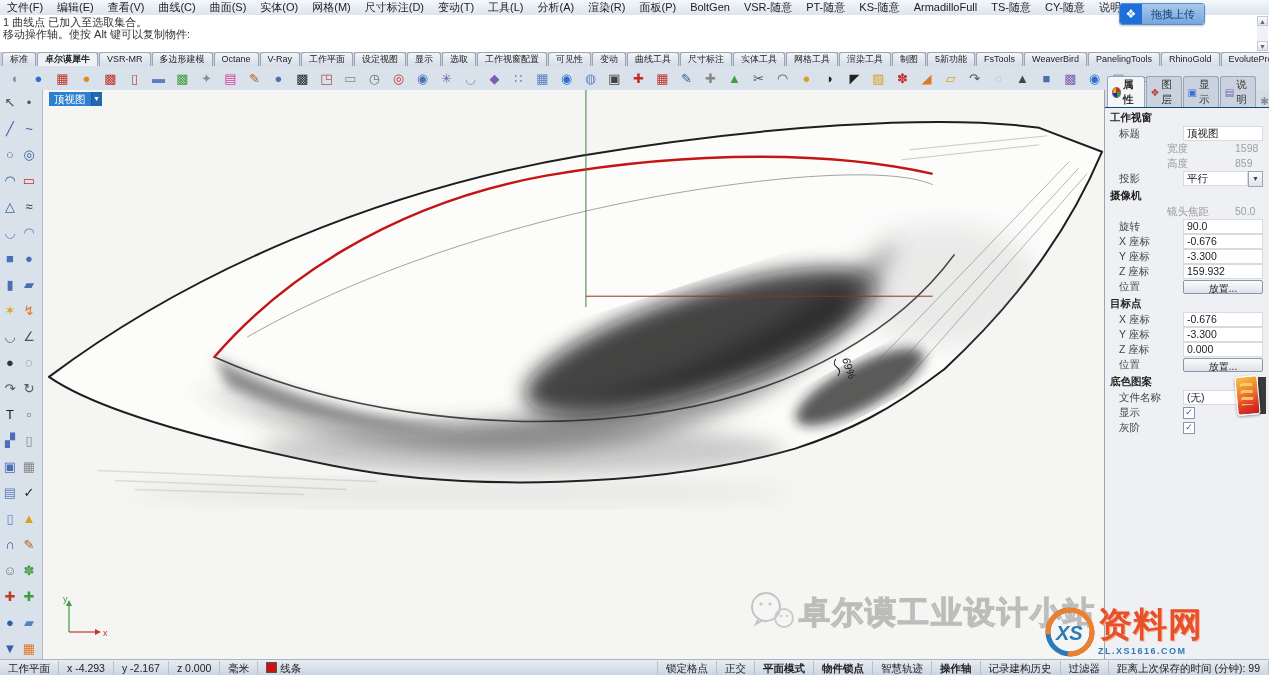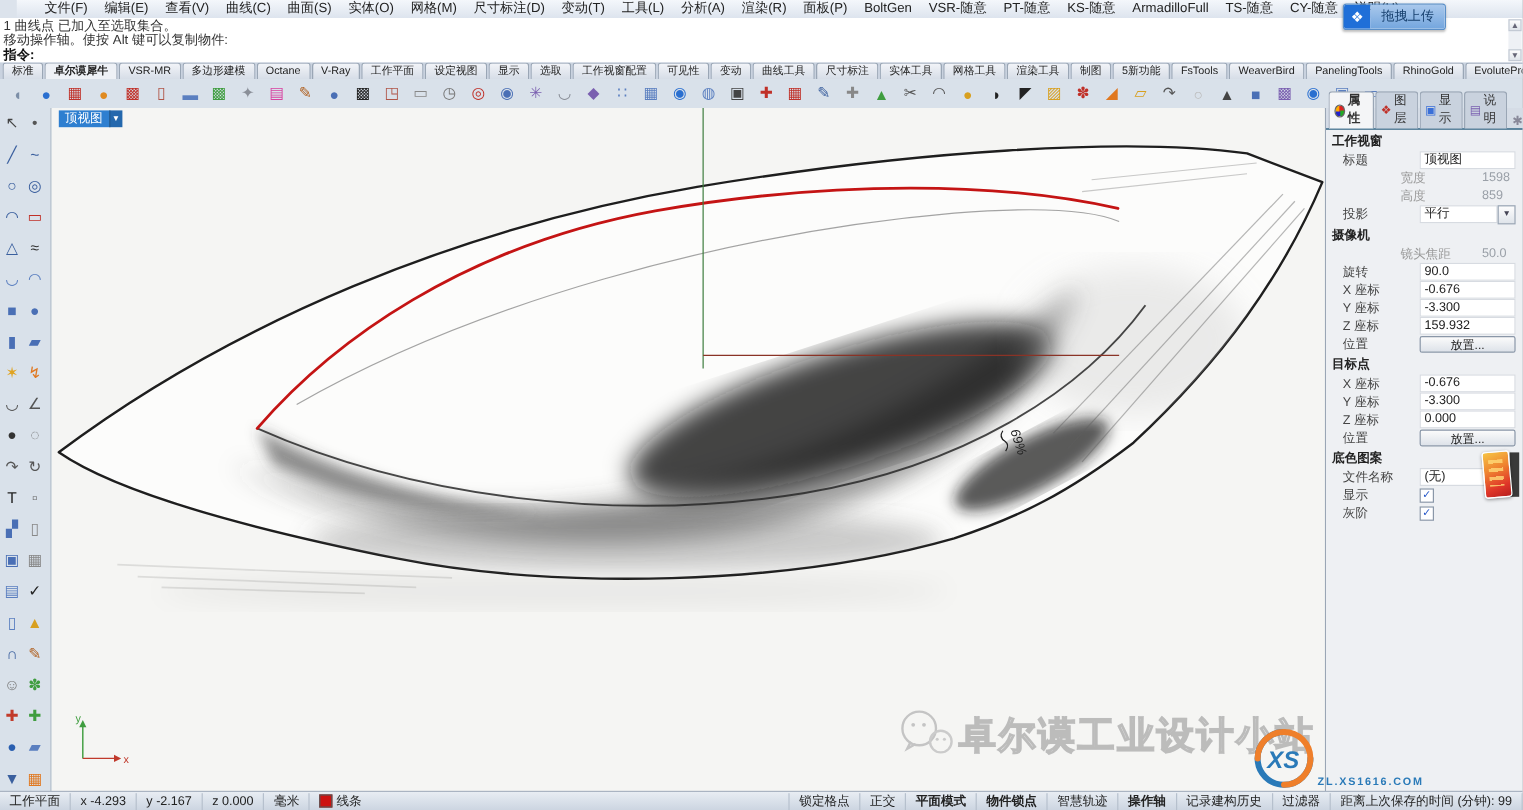--- a/index.html
+++ b/index.html
@@ -1,22 +1,22 @@
 <!DOCTYPE html>
 <html><head>
 <meta charset="utf-8">
 <style>
   html,body{margin:0;padding:0;background:#888;}
   .app{position:relative;width:1269px;height:675px;background:#dce3ec;
        font-family:"Liberation Sans","DejaVu Sans",sans-serif;overflow:hidden;
        -webkit-user-select:none;user-select:none;}
   
-  .menubar{position:absolute;top:0;left:14px;right:0;height:15px;
+  .menubar{position:absolute;top:0;left:0;right:0;height:15px;
            background:linear-gradient(#f4f7fb,#dde4ee);border-bottom:1px solid #c5cdd8;
-           display:flex;align-items:center;padding-left:16px;font-size:11px;color:#222;}
+           display:flex;align-items:center;padding-left:0;font-size:11px;color:#222;}
   .menu-item{padding:0 7px;line-height:15px;white-space:nowrap;cursor:default;}
   .upload-btn{position:absolute;top:3px;right:64px;height:20px;display:flex;align-items:center;
               border:1px solid #5a8fc8;border-radius:3px;overflow:hidden;z-index:50;
               box-shadow:0 1px 2px rgba(0,0,0,.25);}
   .upload-ico{width:22px;height:20px;background:#1f6fd8;color:#fff;display:flex;align-items:center;
               justify-content:center;font-size:12px;}
   .upload-label{background:linear-gradient(#a9c8ec,#74a6de);color:#17406e;font-size:11px;
                 padding:0 9px;line-height:20px;}
   
   .cmdarea{position:absolute;top:15px;left:0;right:0;height:37px;background:#fff;
@@ -128,21 +128,20 @@
       <span class="menu-item">说明(H)</span>
     </div>
   <div class="upload-btn">
     <span class="upload-ico">❖</span>
     <span class="upload-label">拖拽上传</span>
   </div>
 
   <div class="cmdarea">
     <div class="cmd-line">1 曲线点 已加入至选取集合。</div>
     <div class="cmd-line">移动操作轴。使按 Alt 键可以复制物件:</div>
-    <div class="cmd-prompt">指令:</div>
     <div class="cmd-scroll">
       <span class="up">▲</span>
       <span class="dn">▼</span>
     </div>
   </div>
 
   <div class="tabstrip" id="tabstrip">
       <span class="ttab">标准</span>
       <span class="ttab active">卓尔谟犀牛</span>
       <span class="ttab">VSR-MR</span>
@@ -503,18 +502,19 @@
         <span>距离上次保存的时间 (分钟): 99</span>
       </span>
     </div>
 
   <div class="xs-logo">
     <svg width="56" height="58" viewBox="0 0 56 58">
       <path d="M28,6 a22,22 0 1 0 22,22" fill="none" stroke="#2a7ab8" stroke-width="5" stroke-linecap="round"></path>
       <path d="M28,50 a22,22 0 1 0 -22,-22" fill="none" stroke="#ef7f2a" stroke-width="5" stroke-linecap="round"></path>
       <text x="14" y="36" font-size="20" font-style="italic" font-weight="bold" fill="#2a7ab8">XS</text>
     </svg>
+    <span class="chars">资料网</span>
     <span class="url">ZL.XS1616.COM</span>
   </div>
 
   <div class="edge-thumb"></div>
   <div class="edge-sticker"></div>
 </div>
 
 </body></html>

